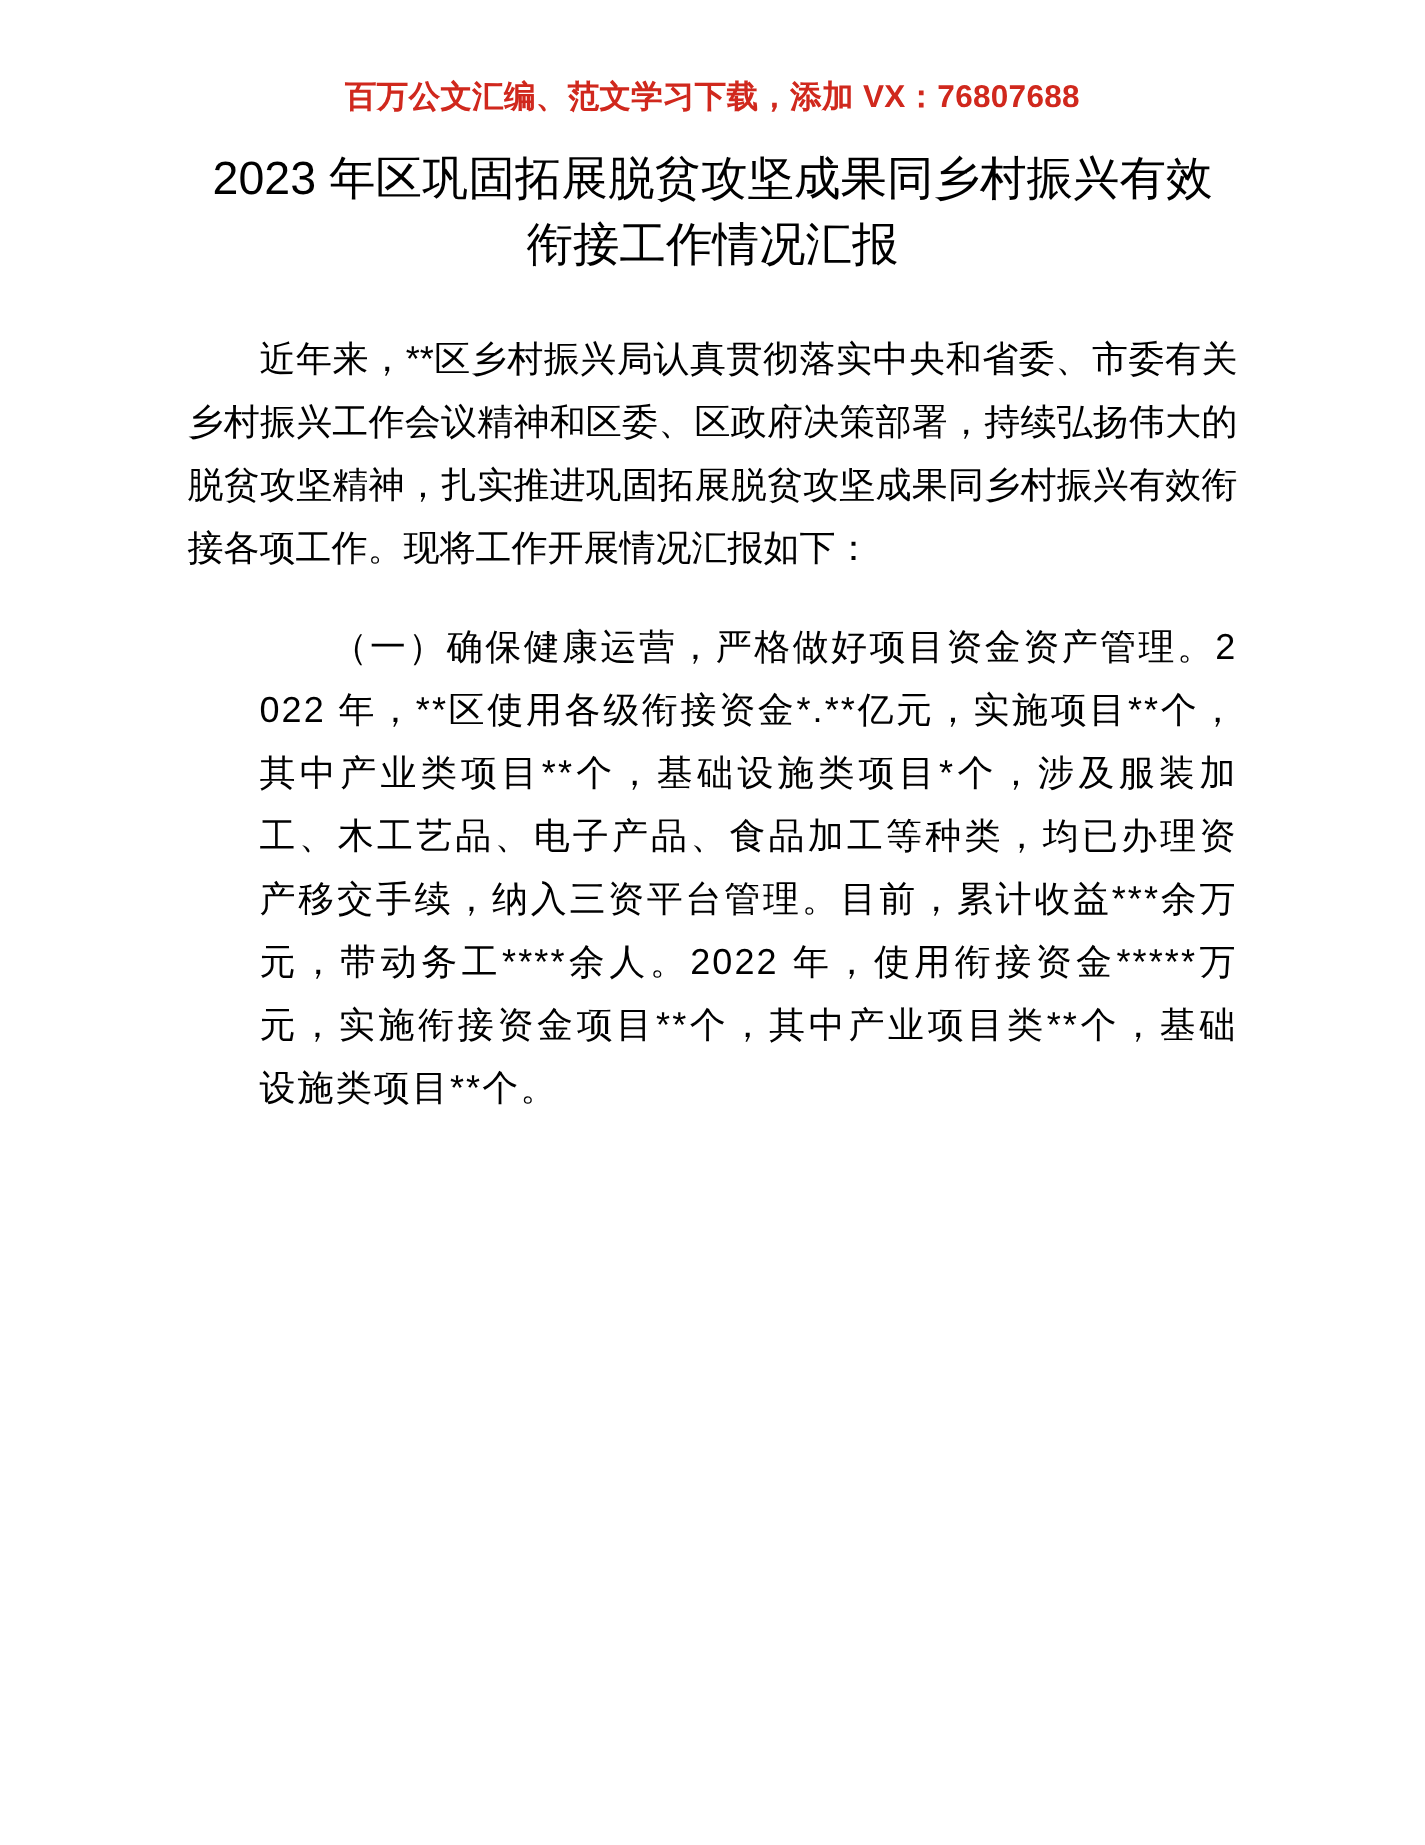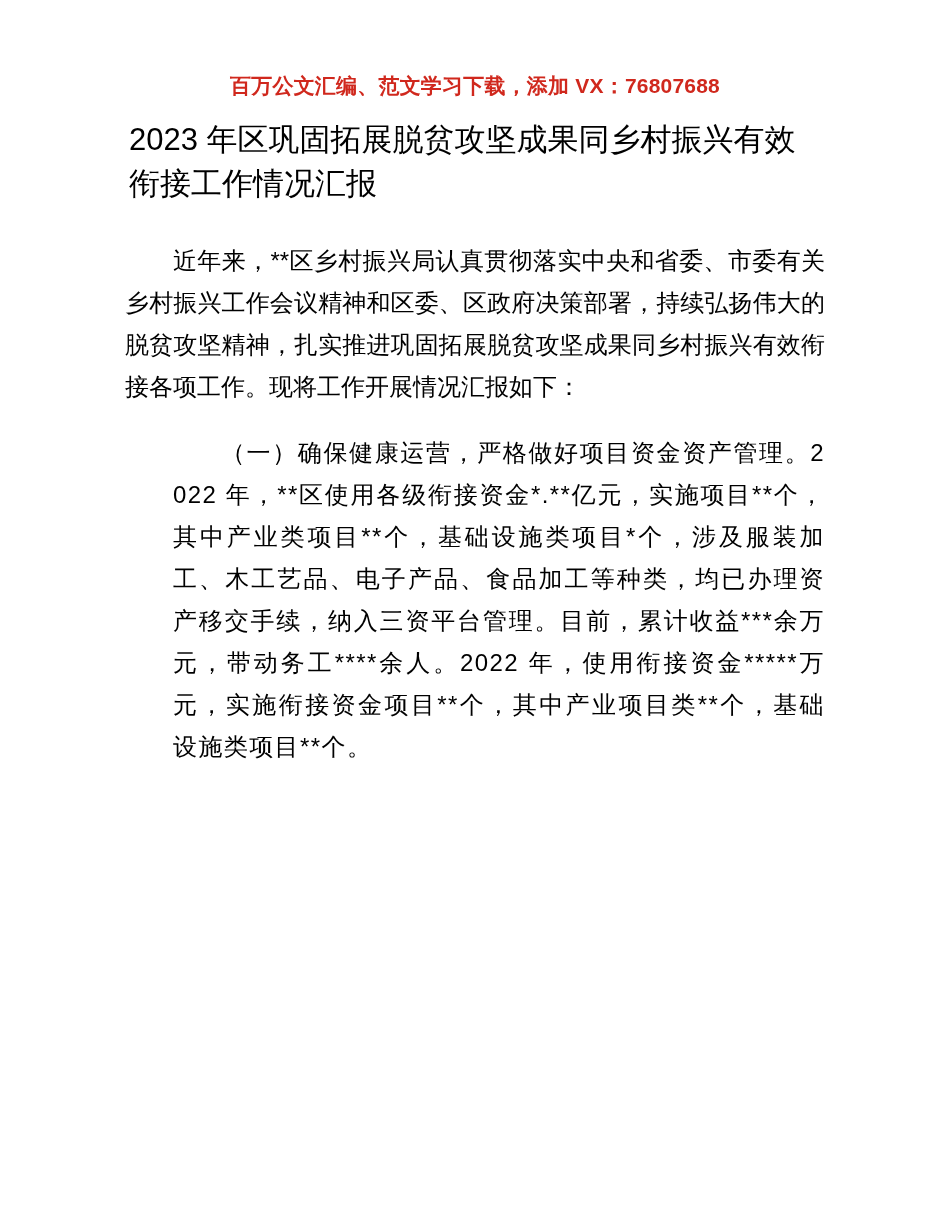--- a/index.html
+++ b/index.html
@@ -21,21 +21,21 @@
     height: 1230px;
     box-sizing: border-box;
     background: #ffffff;
     position: relative;
   }
 
   
   .promo-banner {
     width: 100%;
     text-align: center;
-    padding-top: 75px;
+    padding-top: 54px;
     line-height: 1;
   }
   .promo-text {
     color: #d0281d;
     font-size: 21px;
     font-weight: bold;
     letter-spacing: 0.2px;
     white-space: nowrap;
     font-family: "Liberation Sans", "DejaVu Sans", sans-serif;
   }
@@ -44,21 +44,21 @@
   .doc-body {
     margin: 0 auto;
     width: 700px;          
     padding-top: 22px;
   }
 
   .doc-title {
     font-size: 31px;
     font-weight: normal;
     line-height: 44px;
-    text-align: left;
+    text-align: center;
     letter-spacing: 0px;
     margin: 0;
     padding: 0 4px;
     word-break: break-all;
   }
 
   p.para {
     font-size: 24px;
     line-height: 42px;
     margin: 0;

